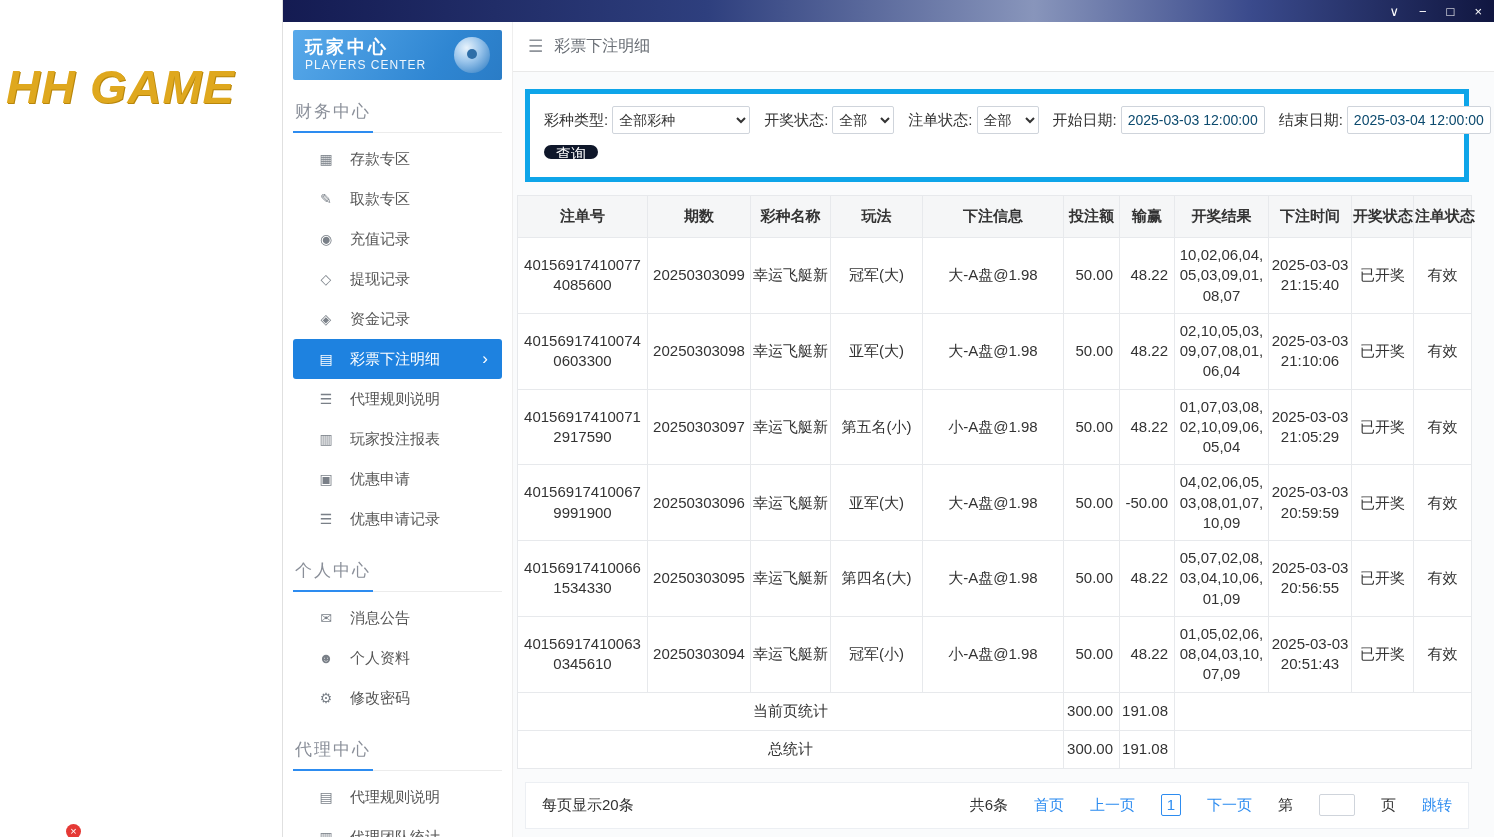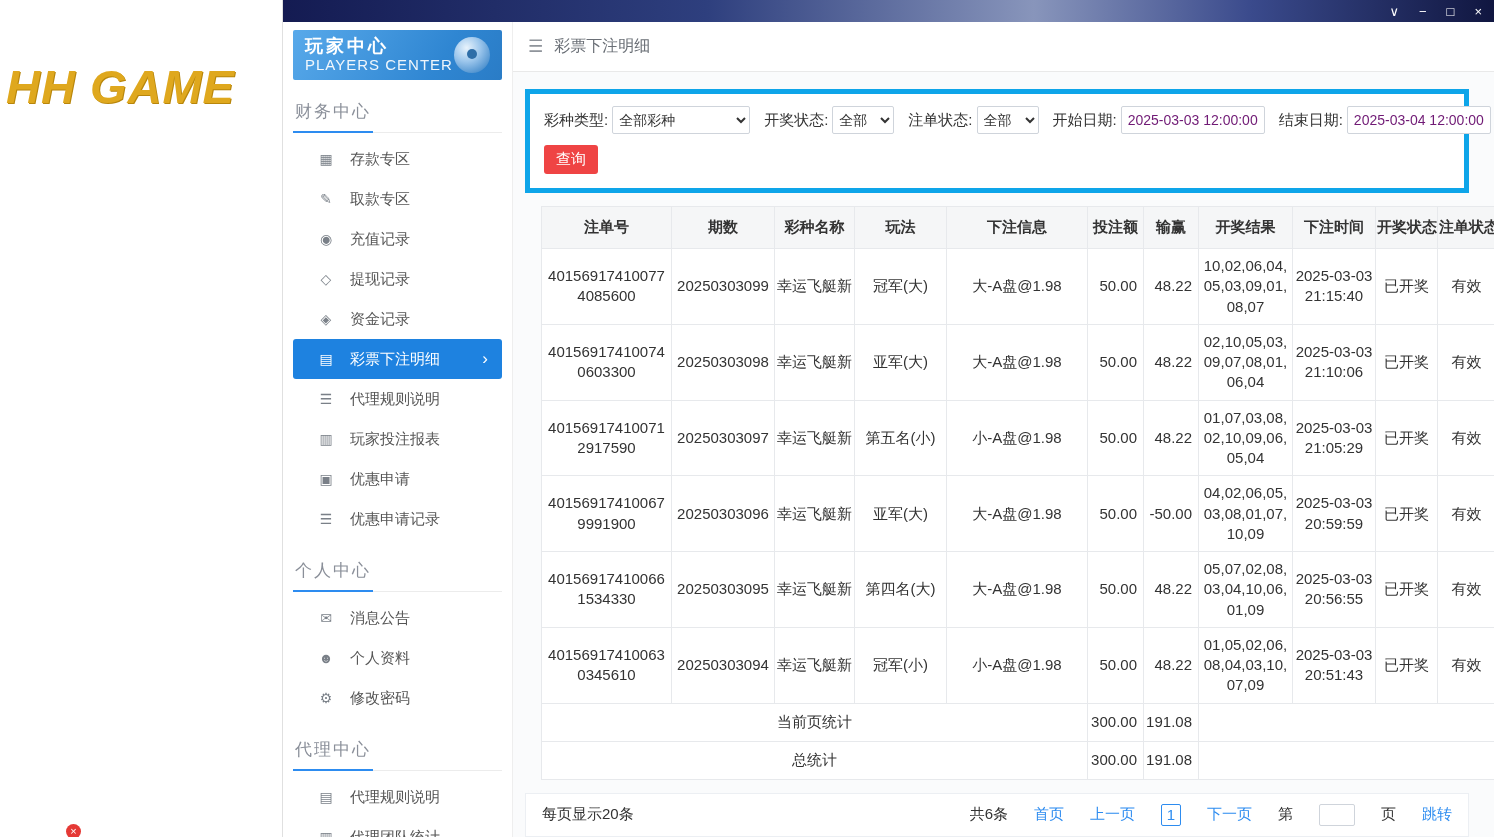--- a/index.html
+++ b/index.html
@@ -19,21 +19,21 @@
               display:flex; justify-content:flex-end; align-items:center; gap:20px; padding-right:12px; }
   .tb-btn { color:#fff; font-size:13px; line-height:1; }
 
   .app-body { flex:1; display:flex; min-height:0; }
 
   
   .sidebar { width:230px; flex:0 0 230px; background:#fff; padding:8px 10px 0; overflow:hidden; border-right:1px solid #eee; }
   .sb-header { height:50px; background:linear-gradient(120deg,#58a9ea 0%,#2f86d2 70%,#2a7cc6 100%); border-radius:2px;
                display:flex; flex-direction:column; justify-content:center; padding:12px 12px; position:relative; color:#fff; overflow:hidden; }
   .sb-title { font-size:18px; font-weight:bold; letter-spacing:3px; line-height:1.1; }
-  .sb-sub { font-size:15px; opacity:.92; letter-spacing:1px; }
+  .sb-sub { font-size:12px; opacity:.92; letter-spacing:1px; }
   .ball { position:absolute; right:12px; top:7px; width:36px; height:36px; border-radius:50%;
           background:radial-gradient(circle at 35% 30%, #e8f3fc, #9cc6ec 40%, #4a8fcd 80%); }
   .ball::after { content:""; position:absolute; left:13px; top:12px; width:10px; height:10px; border-radius:50%; background:#2f6ea8; }
 
   .sb-section-title { margin-top:16px; font-size:17px; color:#8a8f99; letter-spacing:2px; padding:4px 2px 9px;
                       position:relative; border-bottom:1px solid #ececec; }
   .sb-section-title::after { content:""; position:absolute; left:0; bottom:-1px; width:80px; height:2px; background:#2d8cf0; }
   .sb-items { padding-top:6px; }
   .sb-item { height:40px; display:flex; align-items:center; gap:15px; padding-left:24px; color:#555; font-size:15px; cursor:pointer; position:relative; }
   .sb-item .ic { width:18px; text-align:center; color:#7a8088; font-size:14px; }
@@ -48,27 +48,27 @@
   .menu-icon { font-size:17px; color:#8f949b; }
   .page-title { font-size:16px; color:#6a6f76; }
 
   .filter-card { background:#fff; border:5px solid #0ea5e9; margin:17px 25px 0 12px; padding:12px 14px 14px; }
   .filter-row { display:flex; align-items:center; font-size:15px; color:#333; white-space:nowrap; }
   .flabel { margin-right:4px; }
   .fgroup { display:flex; align-items:center; margin-right:14px; }
   select.sel { height:28px; border:1px solid #cfd4db; background:#fff; font-size:14px; color:#333; padding:0 2px; border-radius:2px; }
   select.sel.wide { width:138px; }
   select.sel.narrow { width:62px; }
-  .date-input { height:28px; width:144px; border:1px solid #cfd4db; font-size:14px; padding:0 4px; color:#701a75;
+  .date-input { height:28px; width:144px; border:1px solid #cfd4db; font-size:14px; padding:0 4px; color:#0c4a6e;
                 text-align:center; border-radius:2px; background:#fff; }
-  .query-btn { margin-top:11px; width:54px; height:29px; background:#ef4444; color:#fff; border:none; border-radius:3px;
+  .query-btn { margin-top:11px; width:54px; height:14px; background:#0f172a; color:#fff; border:none; border-radius:13px;
                font-size:15px; cursor:pointer; }
 
   
-  .table-wrap { margin:13px 25px 0 28px; background:#701a75; }
+  .table-wrap { margin:13px 25px 0 4px; background:#701a75; }
   table { width:100%; border-collapse:collapse; background:#fff; table-layout:fixed; }
   th, td { border:1px solid #e7e9ec; font-size:15px; color:#333; text-align:center; }
   th { background:#f5f6f7; font-weight:bold; height:42px; white-space:nowrap; padding:4px 1px; }
   td { padding:7px 2px; line-height:1.35; }
   td.break { word-break:break-all; }
   td.num { text-align:right; padding-right:6px; }
   tr.summary td { height:38px; padding:4px 2px; }
   tr.summary td.num { padding-right:6px; }
 
   

